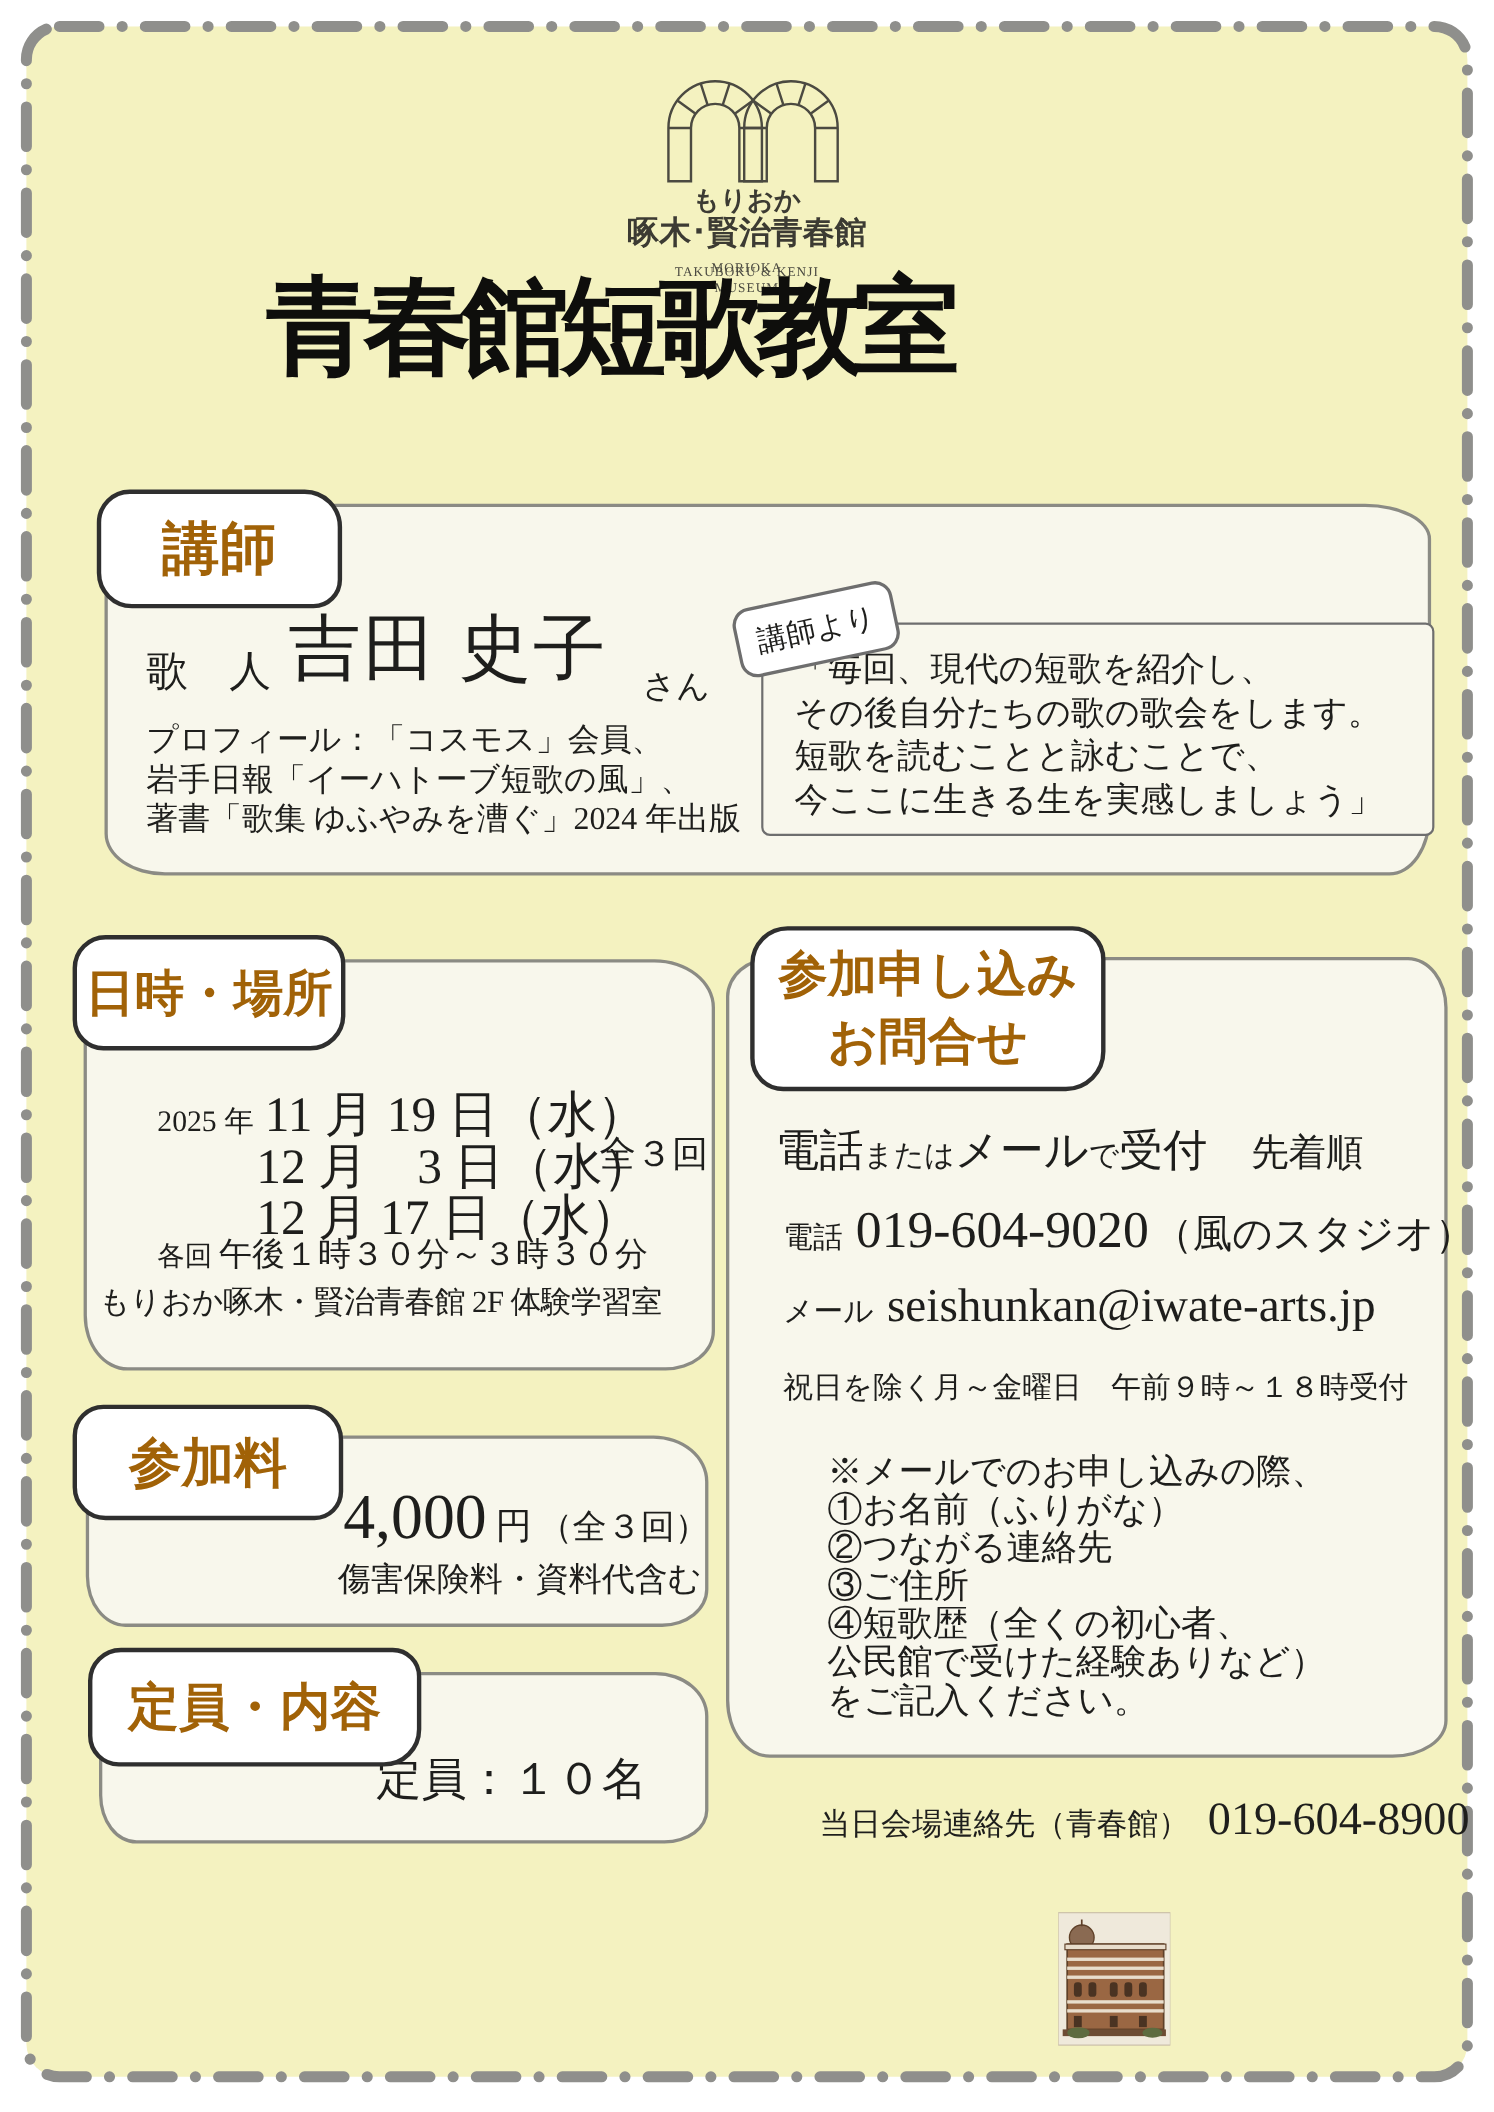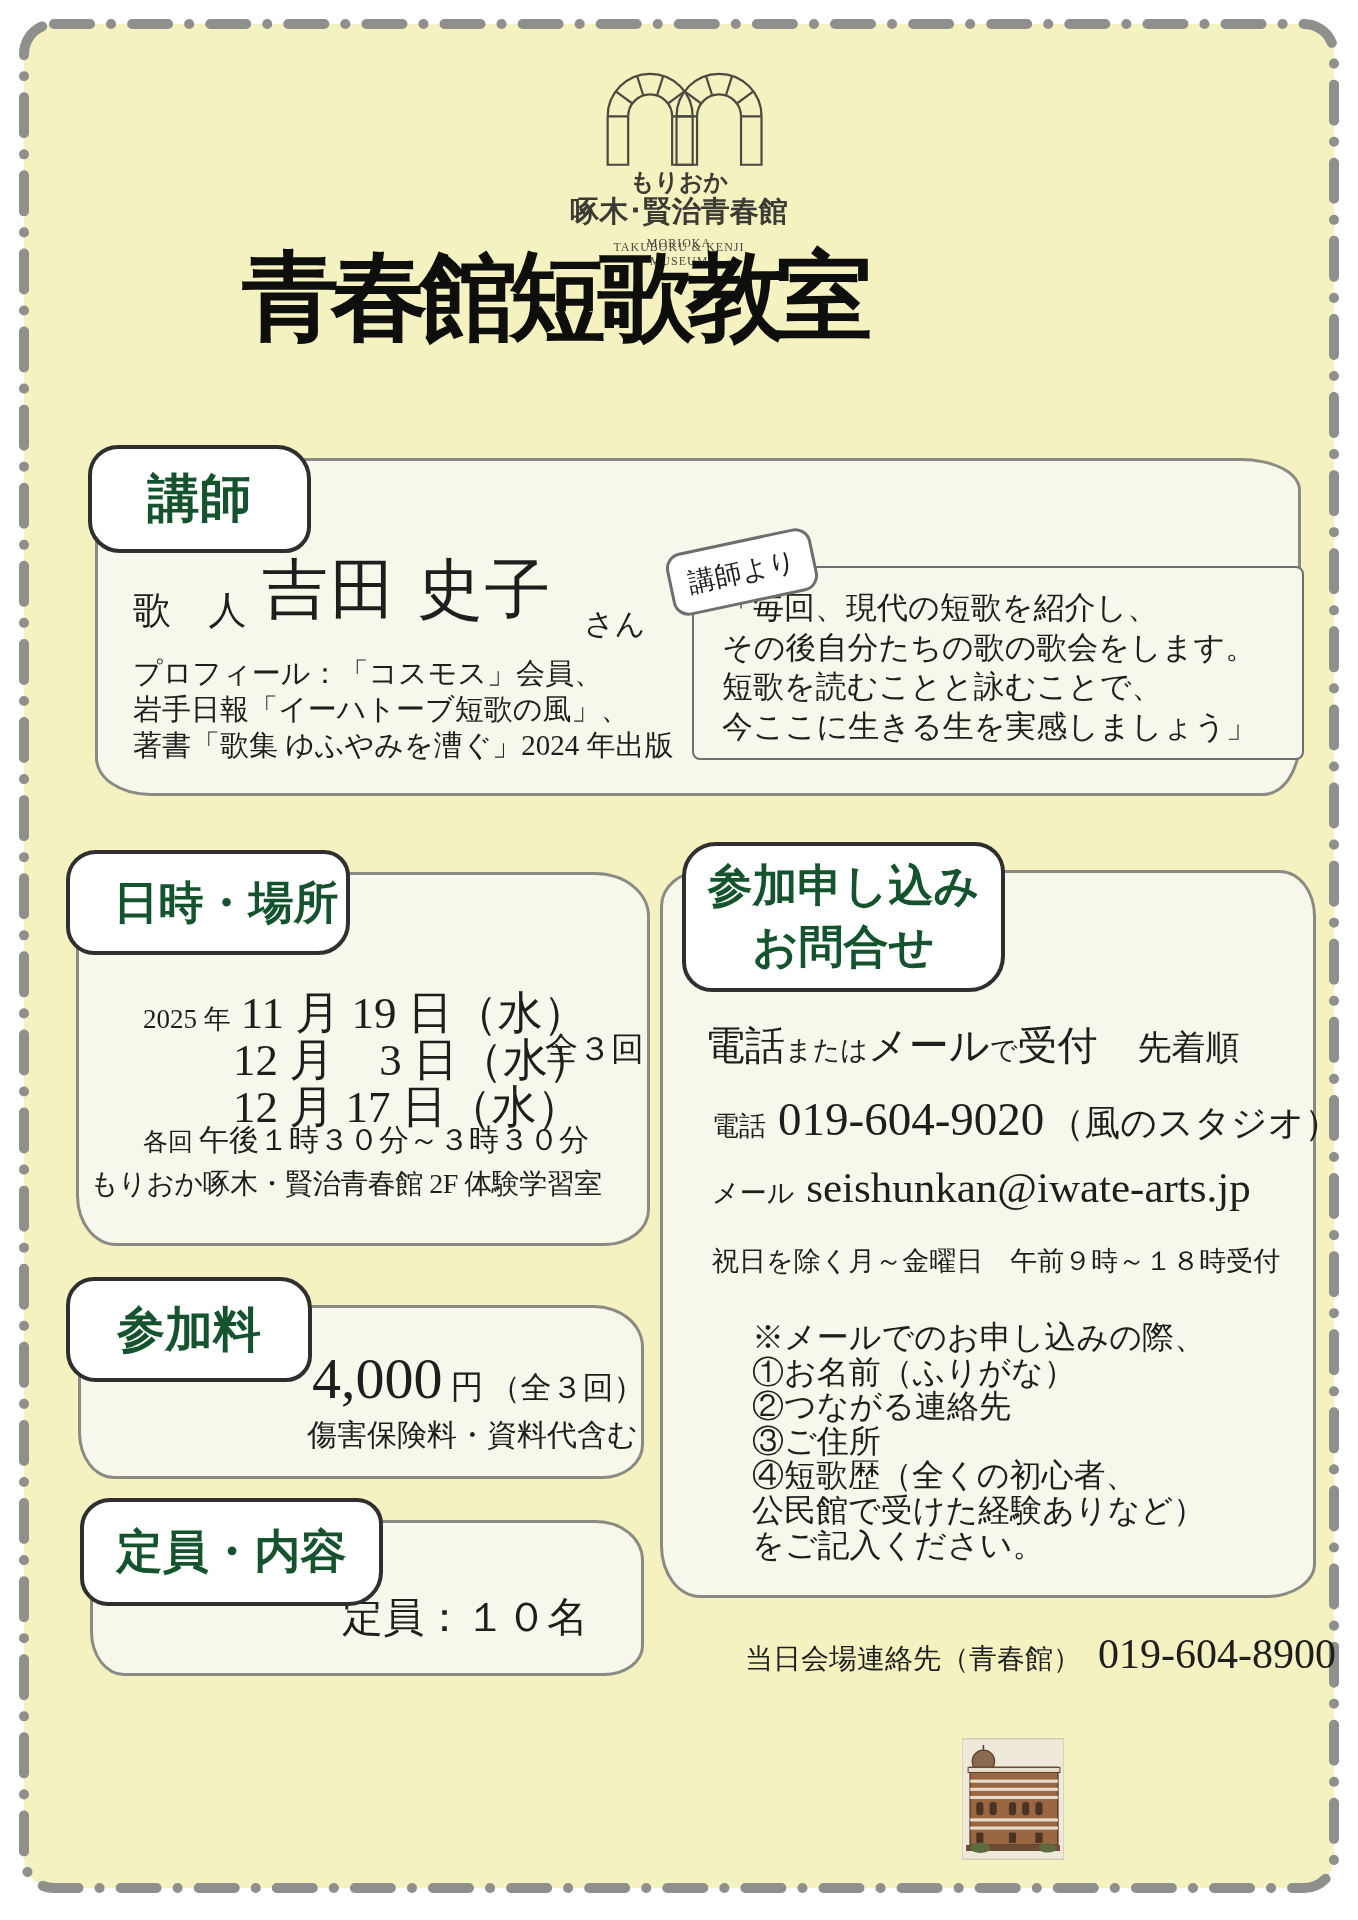--- a/index.html
+++ b/index.html
@@ -12,21 +12,21 @@
   .frame-svg{position:absolute;left:0;top:0;z-index:0;}
   .layer{position:absolute;left:0;top:0;width:100%;height:100%;z-index:1;}
   .sans{font-family:"Liberation Sans","DejaVu Sans",sans-serif;}
   .serif{font-family:"Liberation Serif","DejaVu Serif",serif;}
   .panel{
     position:absolute;background:#f8f7ec;border:3px solid #8b8b84;z-index:1;
   }
   .badge{
     position:absolute;background:#ffffff;border:4px solid #2f2f2f;
     display:flex;align-items:center;justify-content:center;text-align:right;
-    font-family:"Liberation Sans","DejaVu Sans",sans-serif;font-weight:900;color:#14532d;
+    font-family:"Liberation Sans","DejaVu Sans",sans-serif;font-weight:900;color:#a16207;
     z-index:3;
   }
   .row{display:flex;align-items:baseline;}
   .page-title{
     position:absolute;font-family:"Liberation Sans","DejaVu Sans",sans-serif;
     font-weight:900;color:#0e0e0c;letter-spacing:-8px;line-height:1;z-index:2;
   }
   .quote-box{position:absolute;background:#f8f7ec;border:2.5px solid #6e6e6e;border-radius:8px;z-index:1;}
   .tilt-label{
     position:absolute;background:#ffffff;border:3px solid #6e6e6e;border-radius:16px;
@@ -85,21 +85,21 @@
     <div class="quote-box" style="left:692px;top:566px;width:608px;height:190px;"></div>
     <div class="tilt-label serif" style="left:668px;top:540px;width:142px;height:58px;font-size:27px;">講師より</div>
     <div class="abs serif" style="left:722px;top:588px;font-size:31px;line-height:39.5px;z-index:2;">
       <div>「毎回、現代の短歌を紹介し、</div>
       <div>その後自分たちの歌の歌会をします。</div>
       <div>短歌を読むことと詠むことで、</div>
       <div>今ここに生きる生を実感しましょう」</div>
     </div>
 
     <div class="panel" style="left:76px;top:872px;width:568px;height:368px;border-radius:38px 55px 45px 40px / 34px 44px 36px 50px;"></div>
-    <div class="badge" style="left:66px;top:850px;width:240px;height:97px;font-size:45px;border-radius:30px 26px 32px 28px;padding-left:36px;">日時・場所</div>
+    <div class="badge" style="left:66px;top:850px;width:240px;height:97px;font-size:45px;border-radius:30px 26px 32px 28px;">日時・場所</div>
 
     <div class="abs row serif" style="left:143px;top:983px;z-index:2;">
       <span style="font-size:27px;margin-right:10px;">2025 年</span>
       <span style="font-size:45px;">11 月 19 日（水）</span>
     </div>
     <div class="abs serif" style="left:233px;top:1030px;font-size:45px;z-index:2;">12 月　3 日（水）</div>
     <div class="abs serif" style="left:545px;top:1027px;font-size:33px;z-index:2;">全３回</div>
     <div class="abs serif" style="left:233px;top:1077px;font-size:45px;z-index:2;">12 月 17 日（水）</div>
 
     <div class="abs row serif" style="left:143px;top:1120px;z-index:2;">

